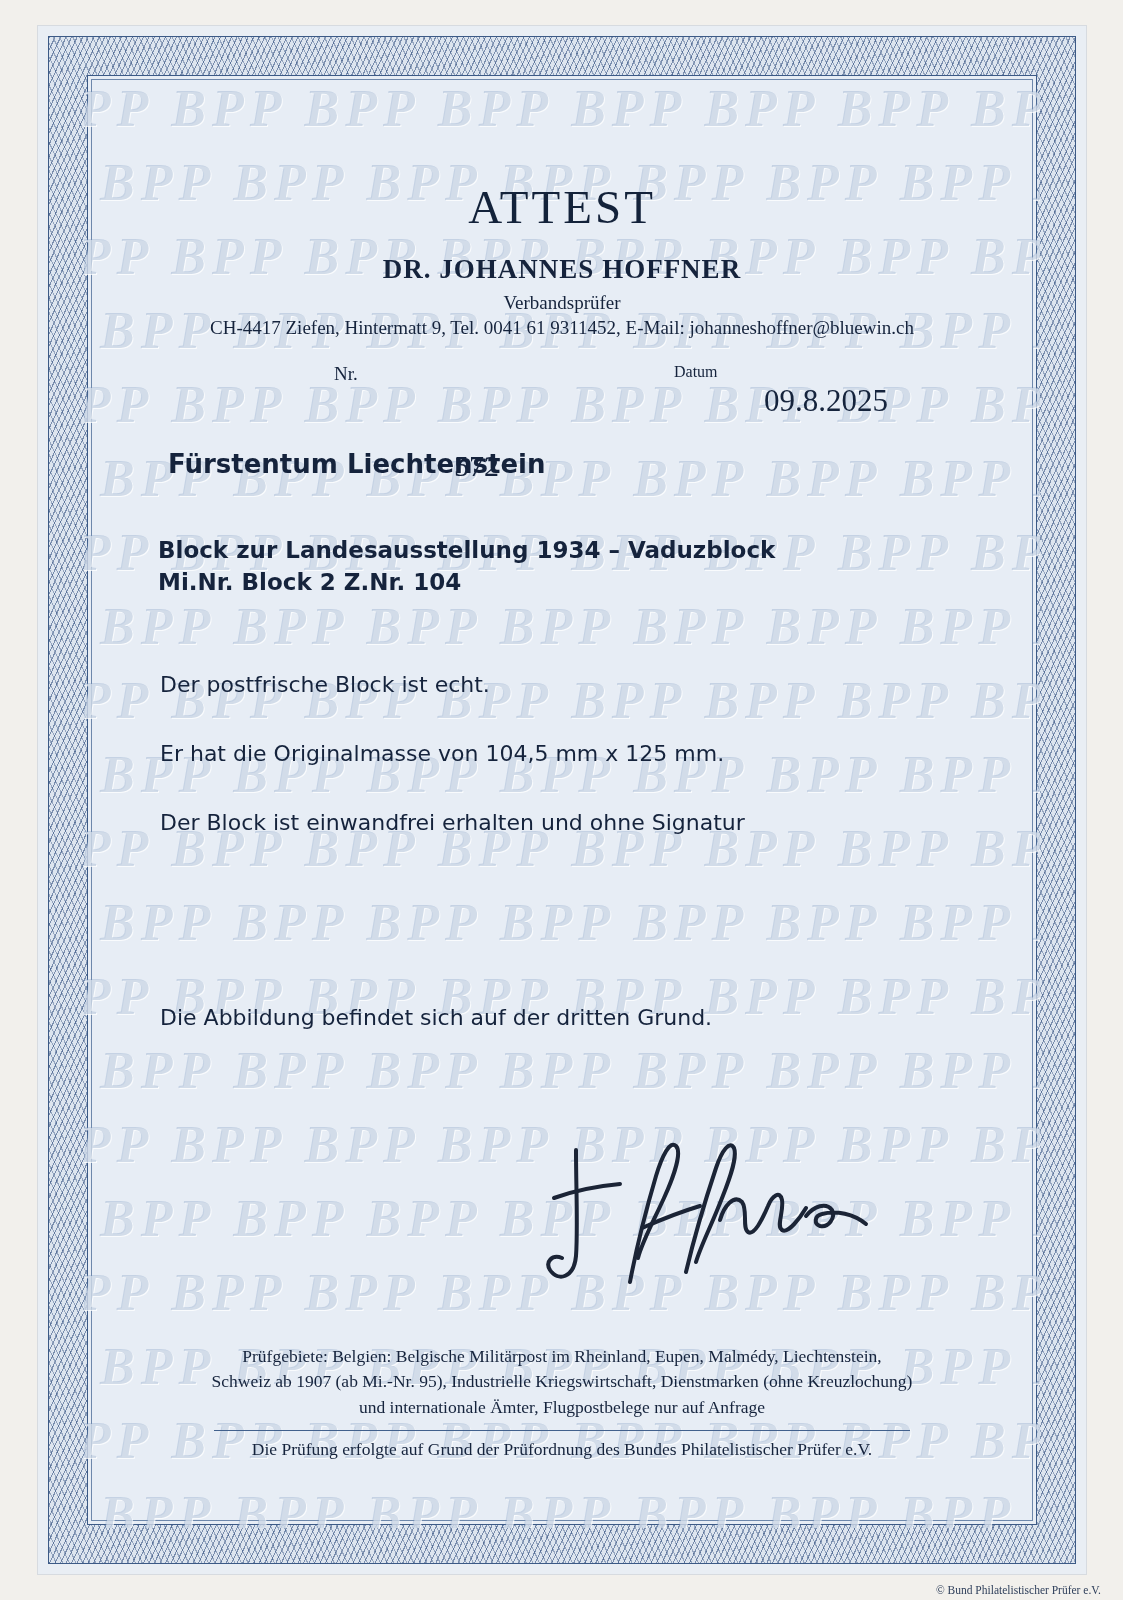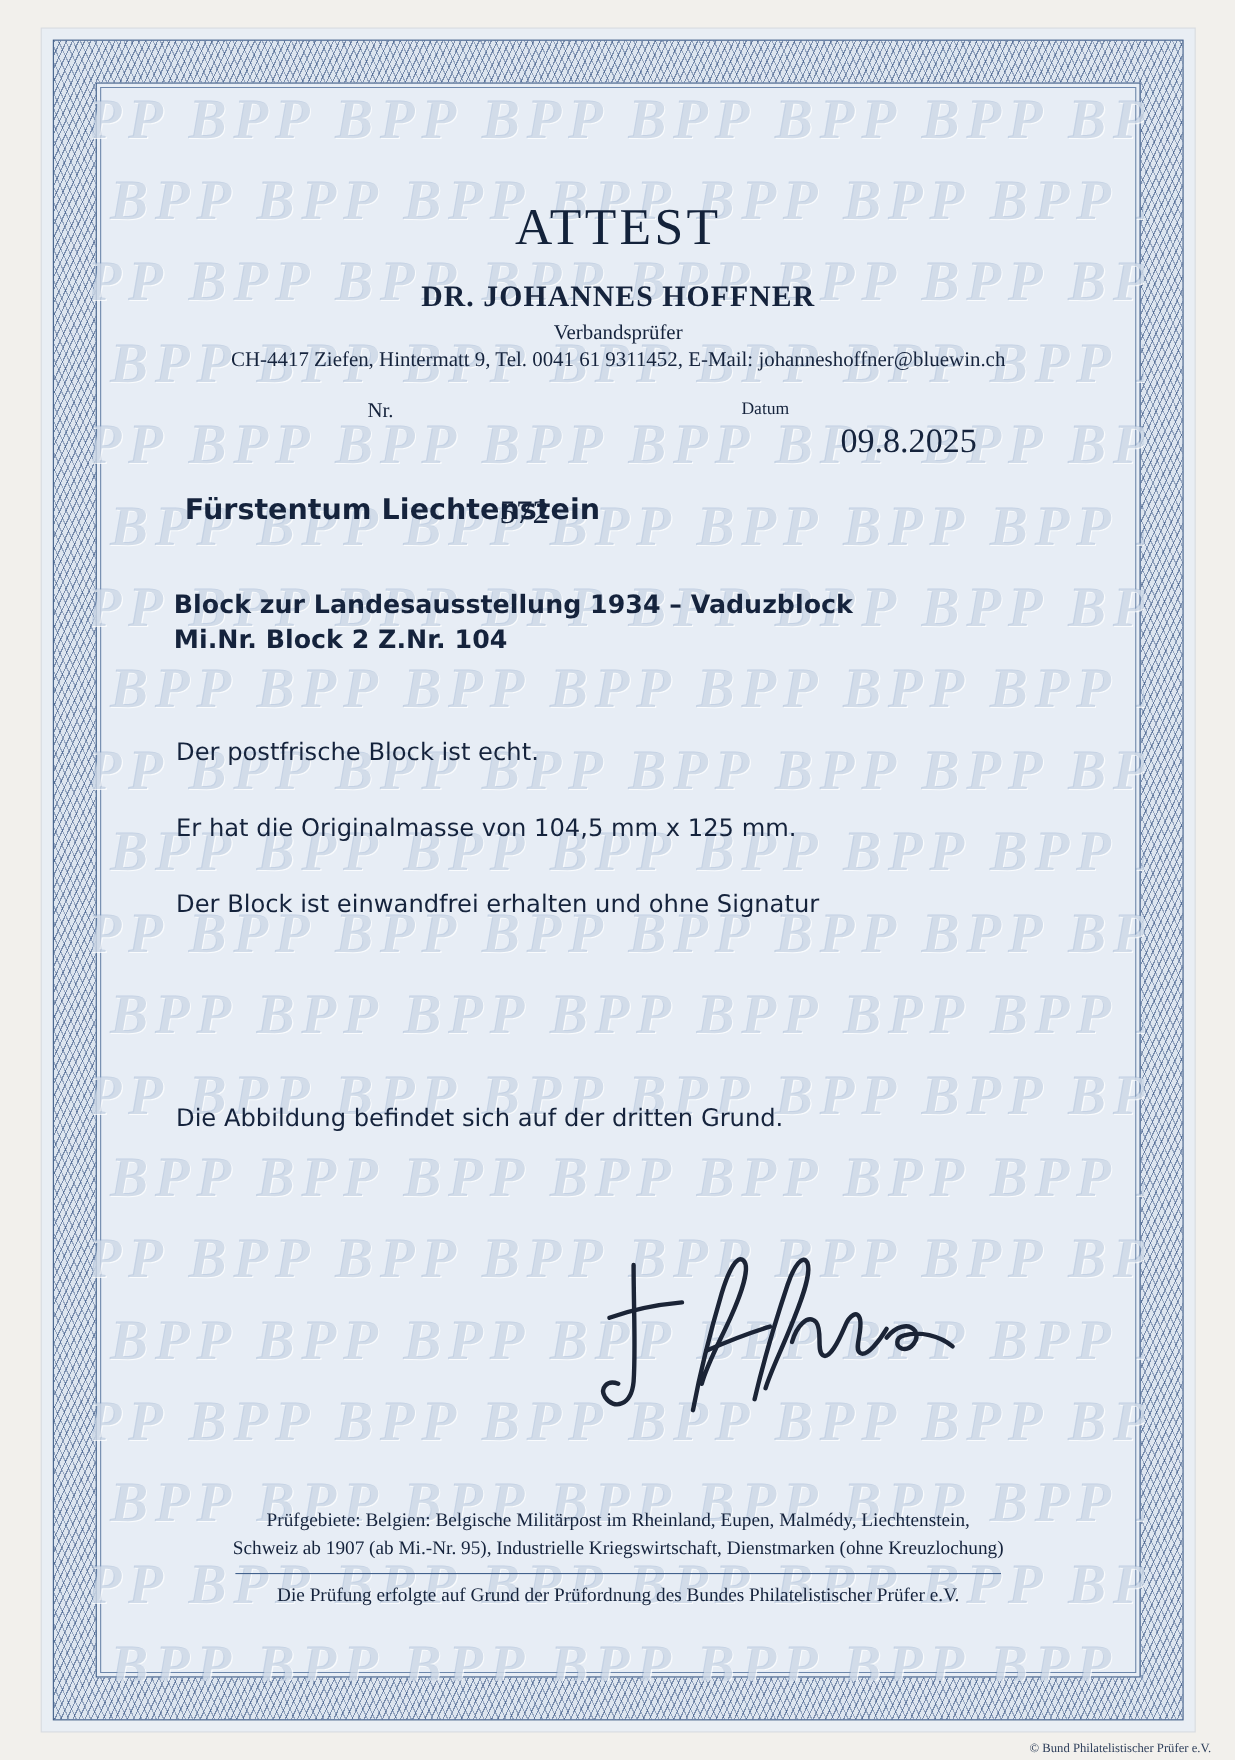--- a/index.html
+++ b/index.html
@@ -303,20 +303,21 @@
             <path d="M172 140 C180 106, 192 66, 202 36 C208 18, 216 8, 220 16 C224 26, 214 52, 204 76 C196 96, 186 116, 182 130"></path>
             <path d="M206 88 C210 74, 220 62, 228 70 C234 78, 228 96, 234 100 C240 104, 248 88, 254 74 C258 64, 266 58, 268 68 C270 80, 262 94, 268 98 C274 102, 286 86, 292 76"></path>
             <path d="M292 84 C300 74, 312 70, 318 78 C322 86, 314 96, 306 94 C300 92, 300 84, 308 82 C322 78, 340 82, 352 92"></path>
           </g>
         </svg>
       </div>
 
       <div class="footer">
         <div class="scope">Prüfgebiete: Belgien: Belgische Militärpost im Rheinland, Eupen, Malmédy, Liechtenstein,</div>
         <div class="scope">Schweiz ab 1907 (ab Mi.-Nr. 95), Industrielle Kriegswirtschaft, Dienstmarken (ohne Kreuzlochung)</div>
+        <div class="scope">und internationale Ämter, Flugpostbelege nur auf Anfrage</div>
         <div class="footer-rule"></div>
         <div class="regulation">Die Prüfung erfolgte auf Grund der Prüfordnung des Bundes Philatelistischer Prüfer e.V.</div>
       </div>
 
     </div>
   </div>
 
   <div class="copyright">© Bund Philatelistischer Prüfer e.V.</div>
 </div>
 

